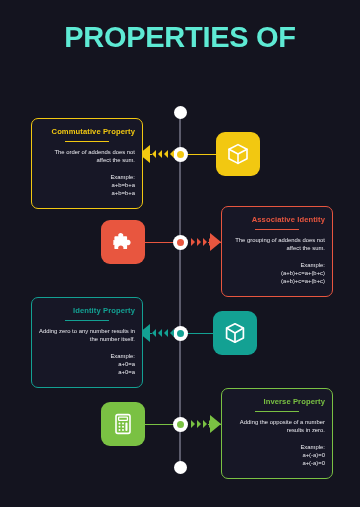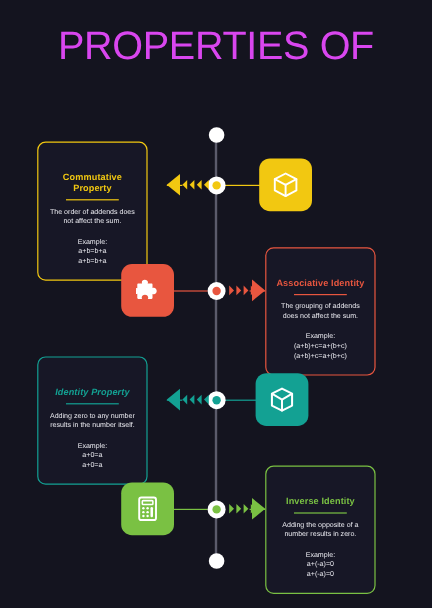--- a/index.html
+++ b/index.html
@@ -5,21 +5,21 @@
   html,body{margin:0;padding:0;}
   body{
     width:360px;height:507px;background:#14141f;
     font-family:"Liberation Sans",sans-serif;overflow:hidden;position:relative;
   }
   #poster{position:absolute;inset:0;}
 
   
   .title-wrap{position:absolute;left:0;top:22px;width:360px;text-align:center;}
   .title-line{
-    color:#d946ef;font-weight:normal;font-size:33px;line-height:31px;
+    color:#5eead4;font-weight:bold;font-size:29px;line-height:31px;
     letter-spacing:-0.3px;display:block;
   }
 
   
   .spine{position:absolute;left:179px;top:112px;width:2px;height:355px;background:#5b5b6b;}
   .cap{
     position:absolute;width:13px;height:13px;border-radius:50%;
     background:#ffffff;left:173.5px;
   }
   .cap.top{top:106px;}
@@ -41,22 +41,22 @@
   .chevs.right .chev{border-left:4px solid currentColor;}
   .chevs.left  .chev{border-right:4px solid currentColor;}
 
   
   .tri{position:absolute;width:0;height:0;}
   .tri.left{border-top:9px solid transparent;border-bottom:9px solid transparent;border-right:11px solid currentColor;}
   .tri.right{border-top:9px solid transparent;border-bottom:9px solid transparent;border-left:11px solid currentColor;}
 
   
   .card{
-    position:absolute;width:92px;border:1px solid;border-radius:7px;
-    box-sizing:border-box;padding:24px 7px 10px 7px;text-align:center;
+    position:absolute;width:112px;border:1px solid;border-radius:7px;
+    box-sizing:border-box;padding:8px 7px 10px 7px;text-align:right;
     background:#171726;
   }
   .card-title{font-size:7.6px;font-weight:bold;display:block;letter-spacing:.1px;}
   .card-rule{width:44px;height:1px;margin:5px auto 6px auto;}
   .card-body{color:#e9e9ef;font-size:5.9px;line-height:8.4px;display:block;}
   .card-ex-label{color:#e9e9ef;font-size:5.9px;line-height:8.4px;display:block;margin-top:8px;}
   .card-eq{color:#e9e9ef;font-size:5.9px;line-height:8.2px;display:block;}
 
   
   .tile{
@@ -147,21 +147,21 @@
   </div>
   <div class="chevs left" style="left:152px;top:329px;color:#13a193;">
     <span class="chev"></span>
       <span class="chev"></span>
       <span class="chev"></span>
       <span class="chev"></span>
   </div>
   <div class="tri left" style="left:139px;top:324px;color:#13a193;"></div>
 
   <div class="card" style="left:31px;top:297px;border-color:#13a193;">
-    <span class="card-title" style="color:#13a193;font-style:italic;">Identity Property</span>
+    <span class="card-title" style="color:#13a193;">Identity Property</span>
     <div class="card-rule" style="background:#13a193;"></div>
     <span class="card-body">Adding zero to any number results in the number itself.</span>
     <span class="card-ex-label">Example:</span>
     <span class="card-eq">a+0=a</span>
     <span class="card-eq">a+0=a</span>
   </div>
 
   <div class="tile" style="left:213px;top:311px;background:#13a193;">
     <span>
       <svg width="24" height="24" viewBox="0 0 24 24" fill="none" stroke="#ffffff" stroke-width="1.7" stroke-linecap="round" stroke-linejoin="round">
@@ -178,21 +178,21 @@
   </div>
   <div class="chevs right" style="left:191px;top:420px;color:#7ac143;">
     <span class="chev"></span>
       <span class="chev"></span>
       <span class="chev"></span>
       <span class="chev"></span>
   </div>
   <div class="tri right" style="left:210px;top:415px;color:#7ac143;"></div>
 
   <div class="card" style="left:221px;top:388px;border-color:#7ac143;">
-    <span class="card-title" style="color:#7ac143;">Inverse Identity</span>
+    <span class="card-title" style="color:#7ac143;">Inverse Property</span>
     <div class="card-rule" style="background:#7ac143;"></div>
     <span class="card-body">Adding the opposite of a number results in zero.</span>
     <span class="card-ex-label">Example:</span>
     <span class="card-eq">a+(-a)=0</span>
     <span class="card-eq">a+(-a)=0</span>
   </div>
 
   <div class="tile" style="left:101px;top:402px;background:#7ac143;">
     <span>
       <svg width="24" height="24" viewBox="0 0 24 24" fill="none">

